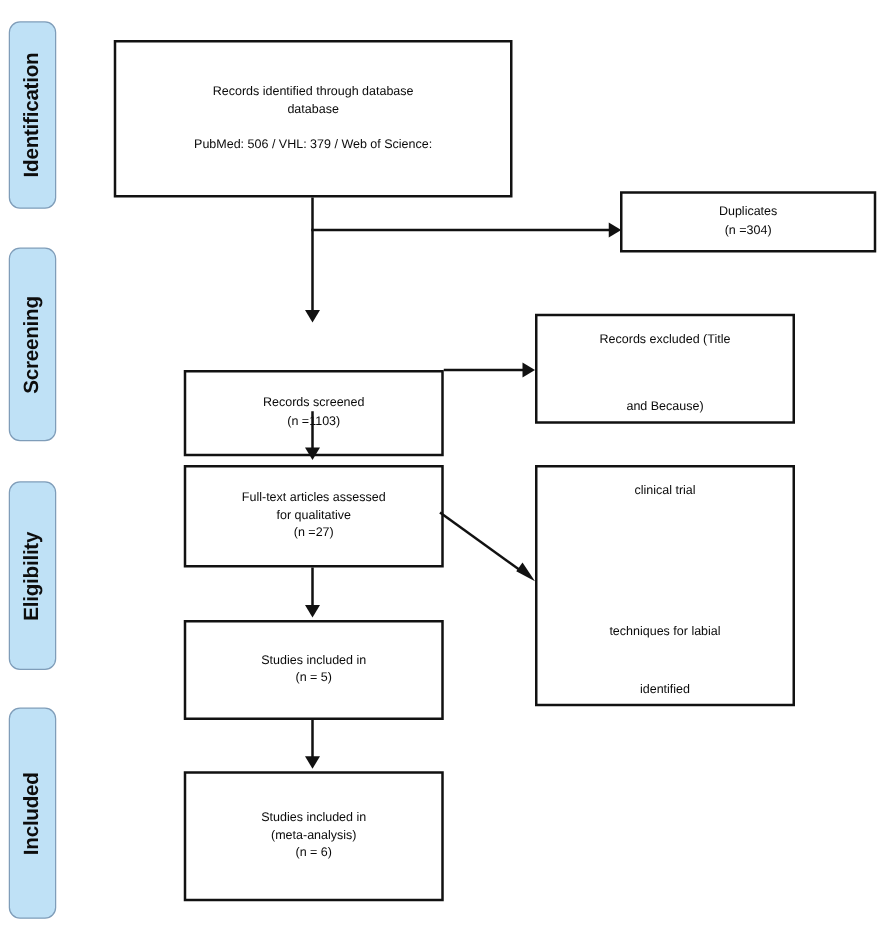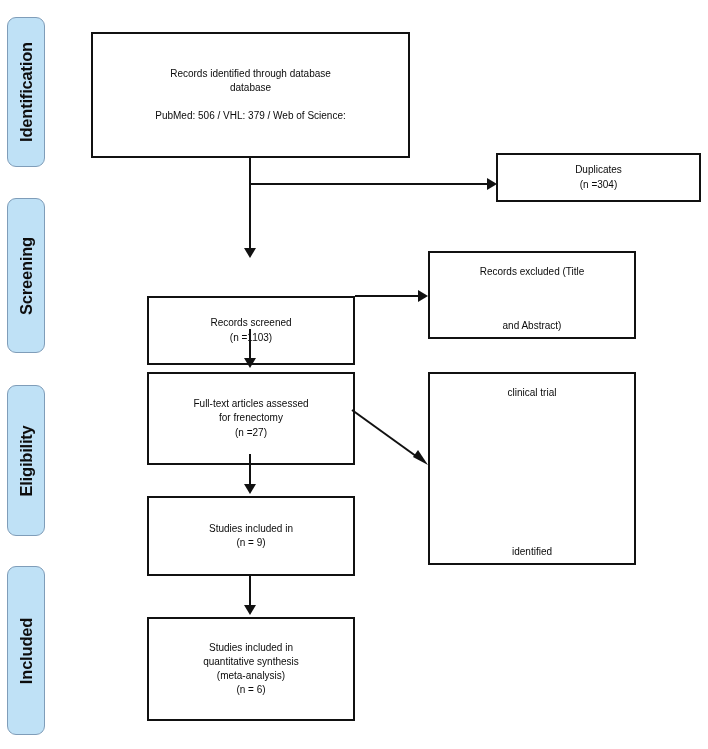--- a/index.html
+++ b/index.html
@@ -123,54 +123,54 @@
   <div class="node" style="left:147px; top:260px; width:208px; height:69px;margin-top:36px;">
     <span class="line">Records screened</span>
     <span class="line">(n =1103)</span>
   </div>
 
   <div class="hline" style="left:355px; top:295px; width:68px;"></div>
   <div class="arrow-right" style="left:418px; top:290px;"></div>
 
   <div class="node top-align" style="left:428px; top:251px; width:208px; height:88px;">
     <span class="line">Records excluded (Title</span>
-    <span class="line">and Abstract)</span>
+    <span class="line">and Because)</span>
   </div>
 
   <div class="vline" style="left:249px; top:329px; height:33px;"></div>
   <div class="arrow-down" style="left:244px; top:358px;"></div>
 
-  <div class="node" style="left:147px; top:372px; width:208px; height:93px;">
+  <div class="node" style="left:147px; top:372px; width:208px; height:82px;">
     <span class="line">Full-text articles assessed</span>
-    <span class="line">for frenectomy</span>
+    <span class="line">for qualitative</span>
     <span class="line">(n =27)</span>
   </div>
 
   <svg class="diag" style="left:350px; top:405px;" width="86" height="70" viewBox="0 0 86 70">
     <line x1="2" y1="5" x2="70" y2="54" stroke="#111111" stroke-width="2"></line>
     <polygon points="78,60 63,52 68,45" fill="#111111"></polygon>
   </svg>
 
   <div class="node top-align" style="left:428px; top:372px; width:208px; height:193px;">
     <span class="line">clinical trial</span>
     <span style="display:block;height:36px;"></span>
+    <span class="line">techniques for labial</span>
     <span class="line">identified</span>
   </div>
 
   <div class="vline" style="left:249px; top:454px; height:33px;"></div>
   <div class="arrow-down" style="left:244px; top:484px;"></div>
 
   <div class="node" style="left:147px; top:496px; width:208px; height:80px;">
     <span class="line">Studies included in</span>
-    <span class="line">(n = 9)</span>
+    <span class="line">(n = 5)</span>
   </div>
 
   <div class="vline" style="left:249px; top:576px; height:32px;"></div>
   <div class="arrow-down" style="left:244px; top:605px;"></div>
 
   <div class="node" style="left:147px; top:617px; width:208px; height:104px;">
     <span class="line">Studies included in</span>
-    <span class="line">quantitative synthesis</span>
     <span class="line">(meta-analysis)</span>
     <span class="line">(n = 6)</span>
   </div>
 
 </div>
 
 </body></html>

